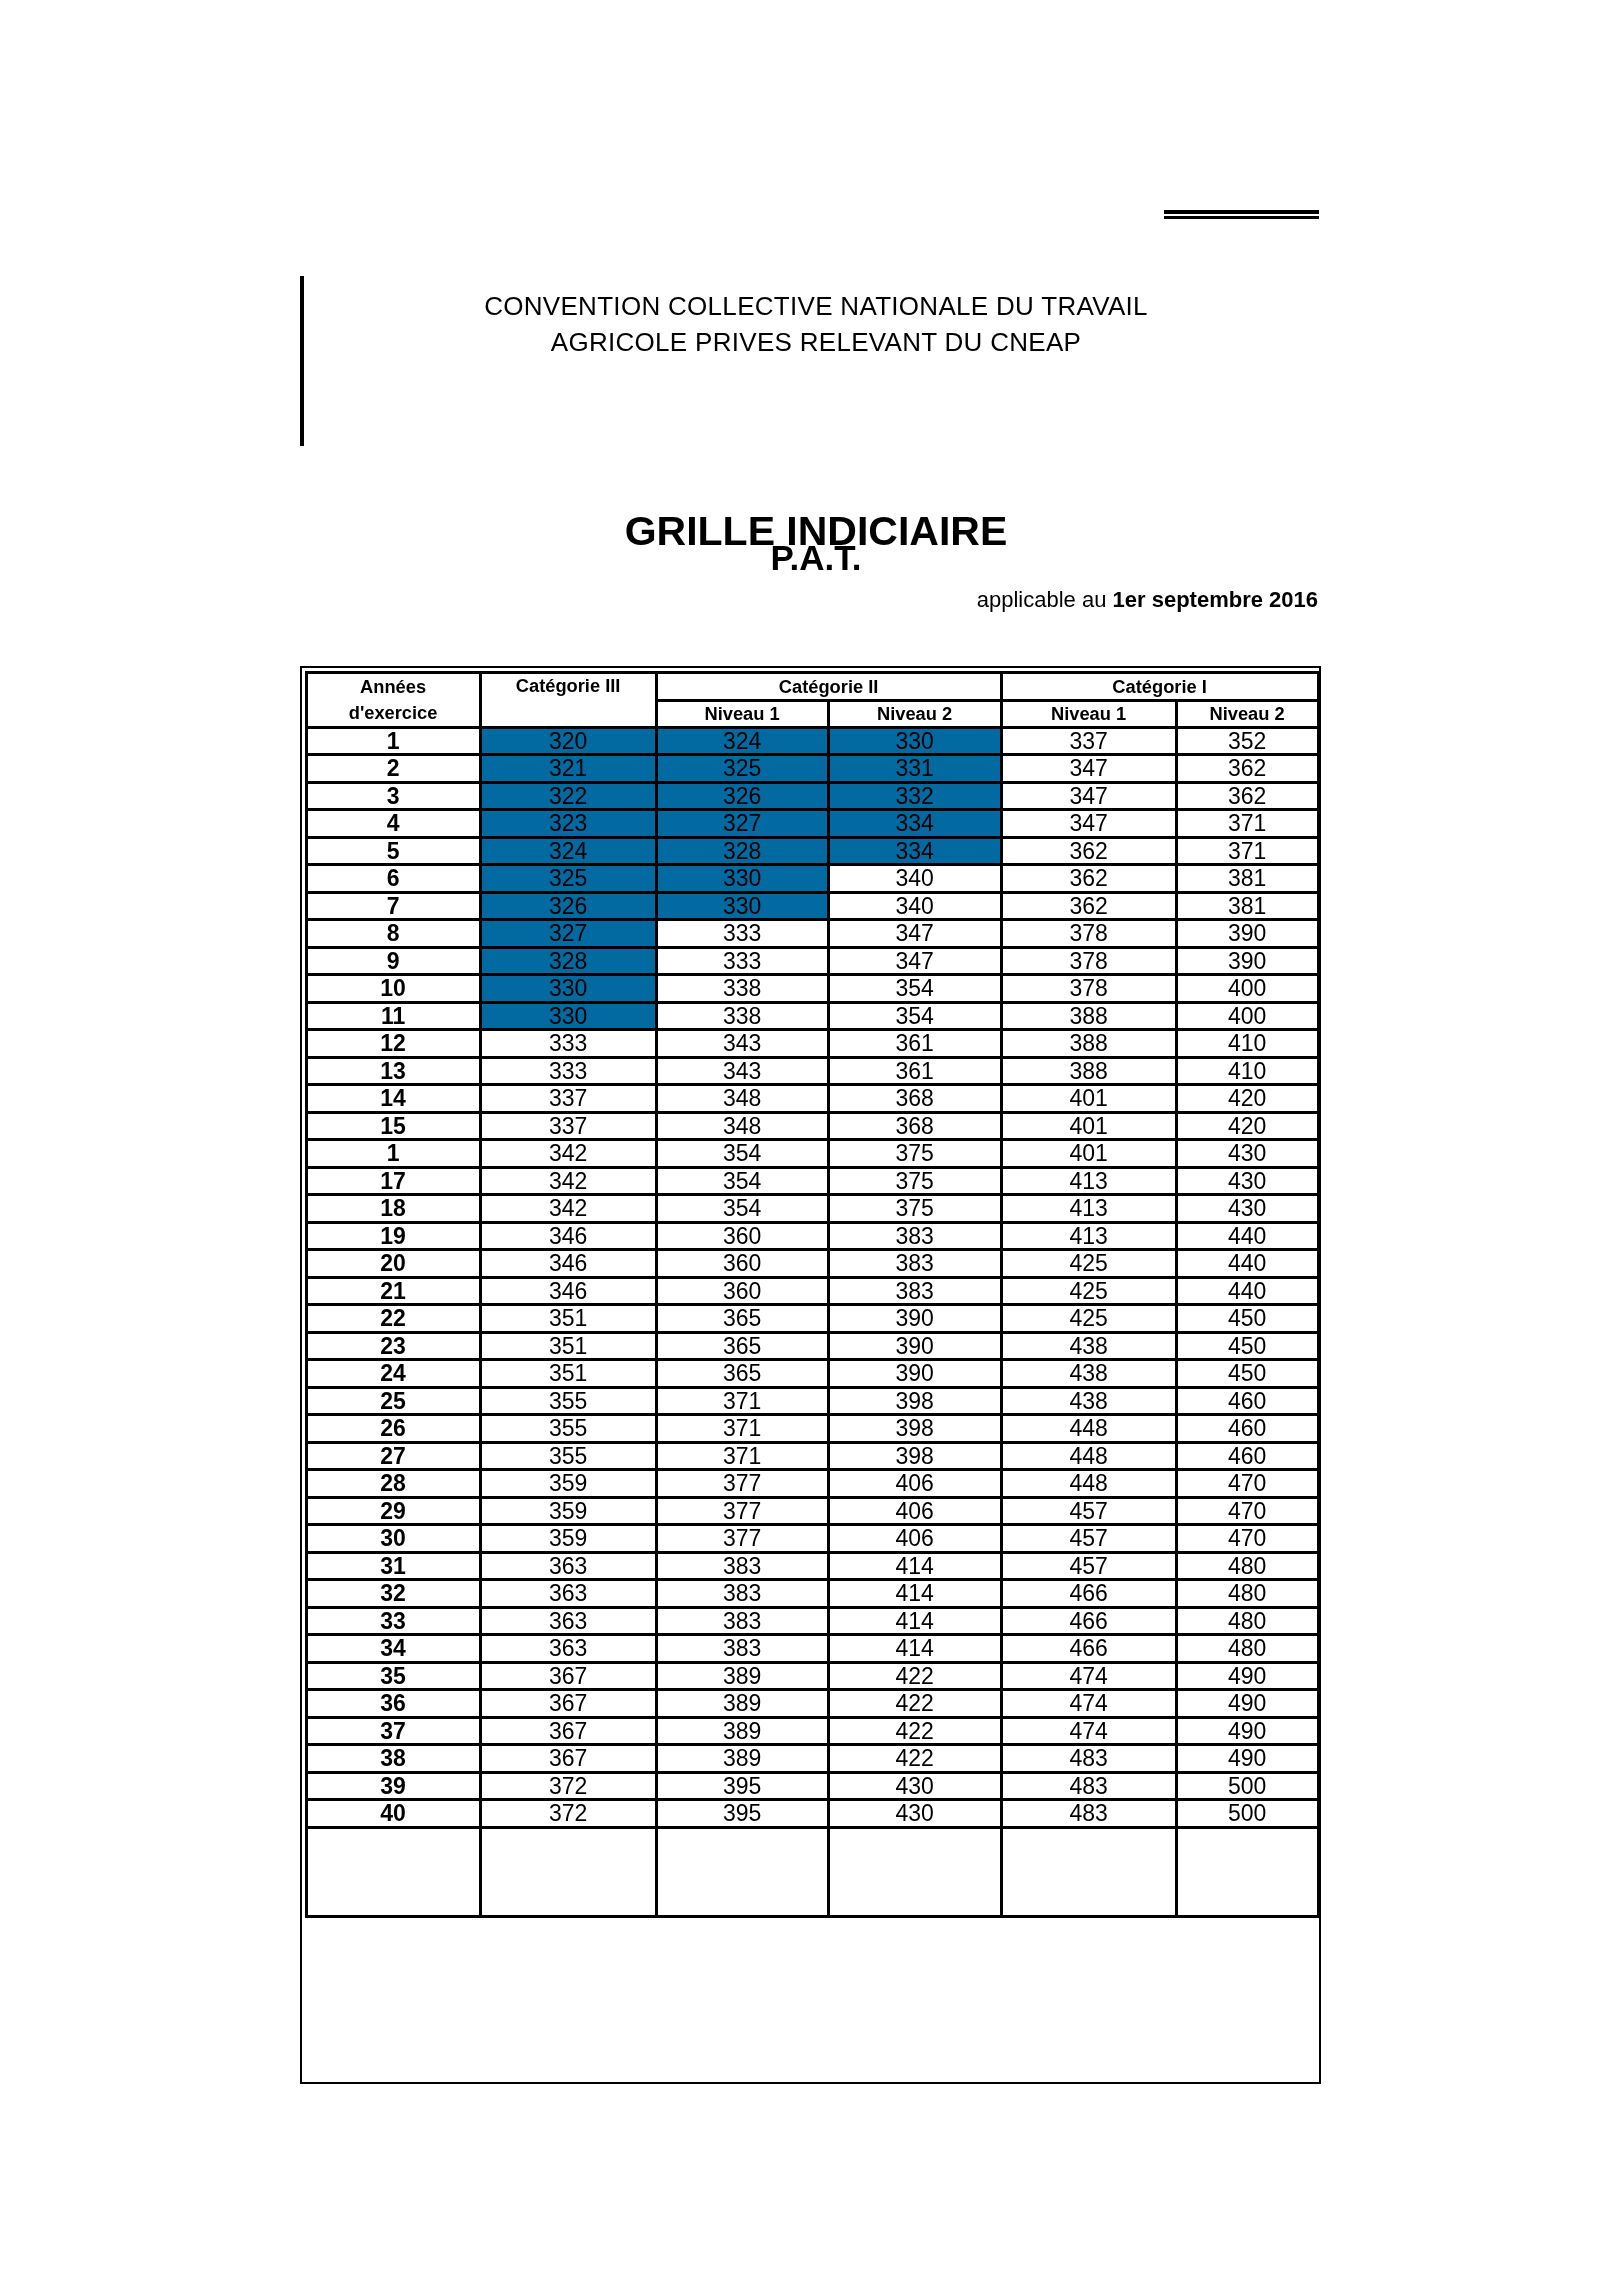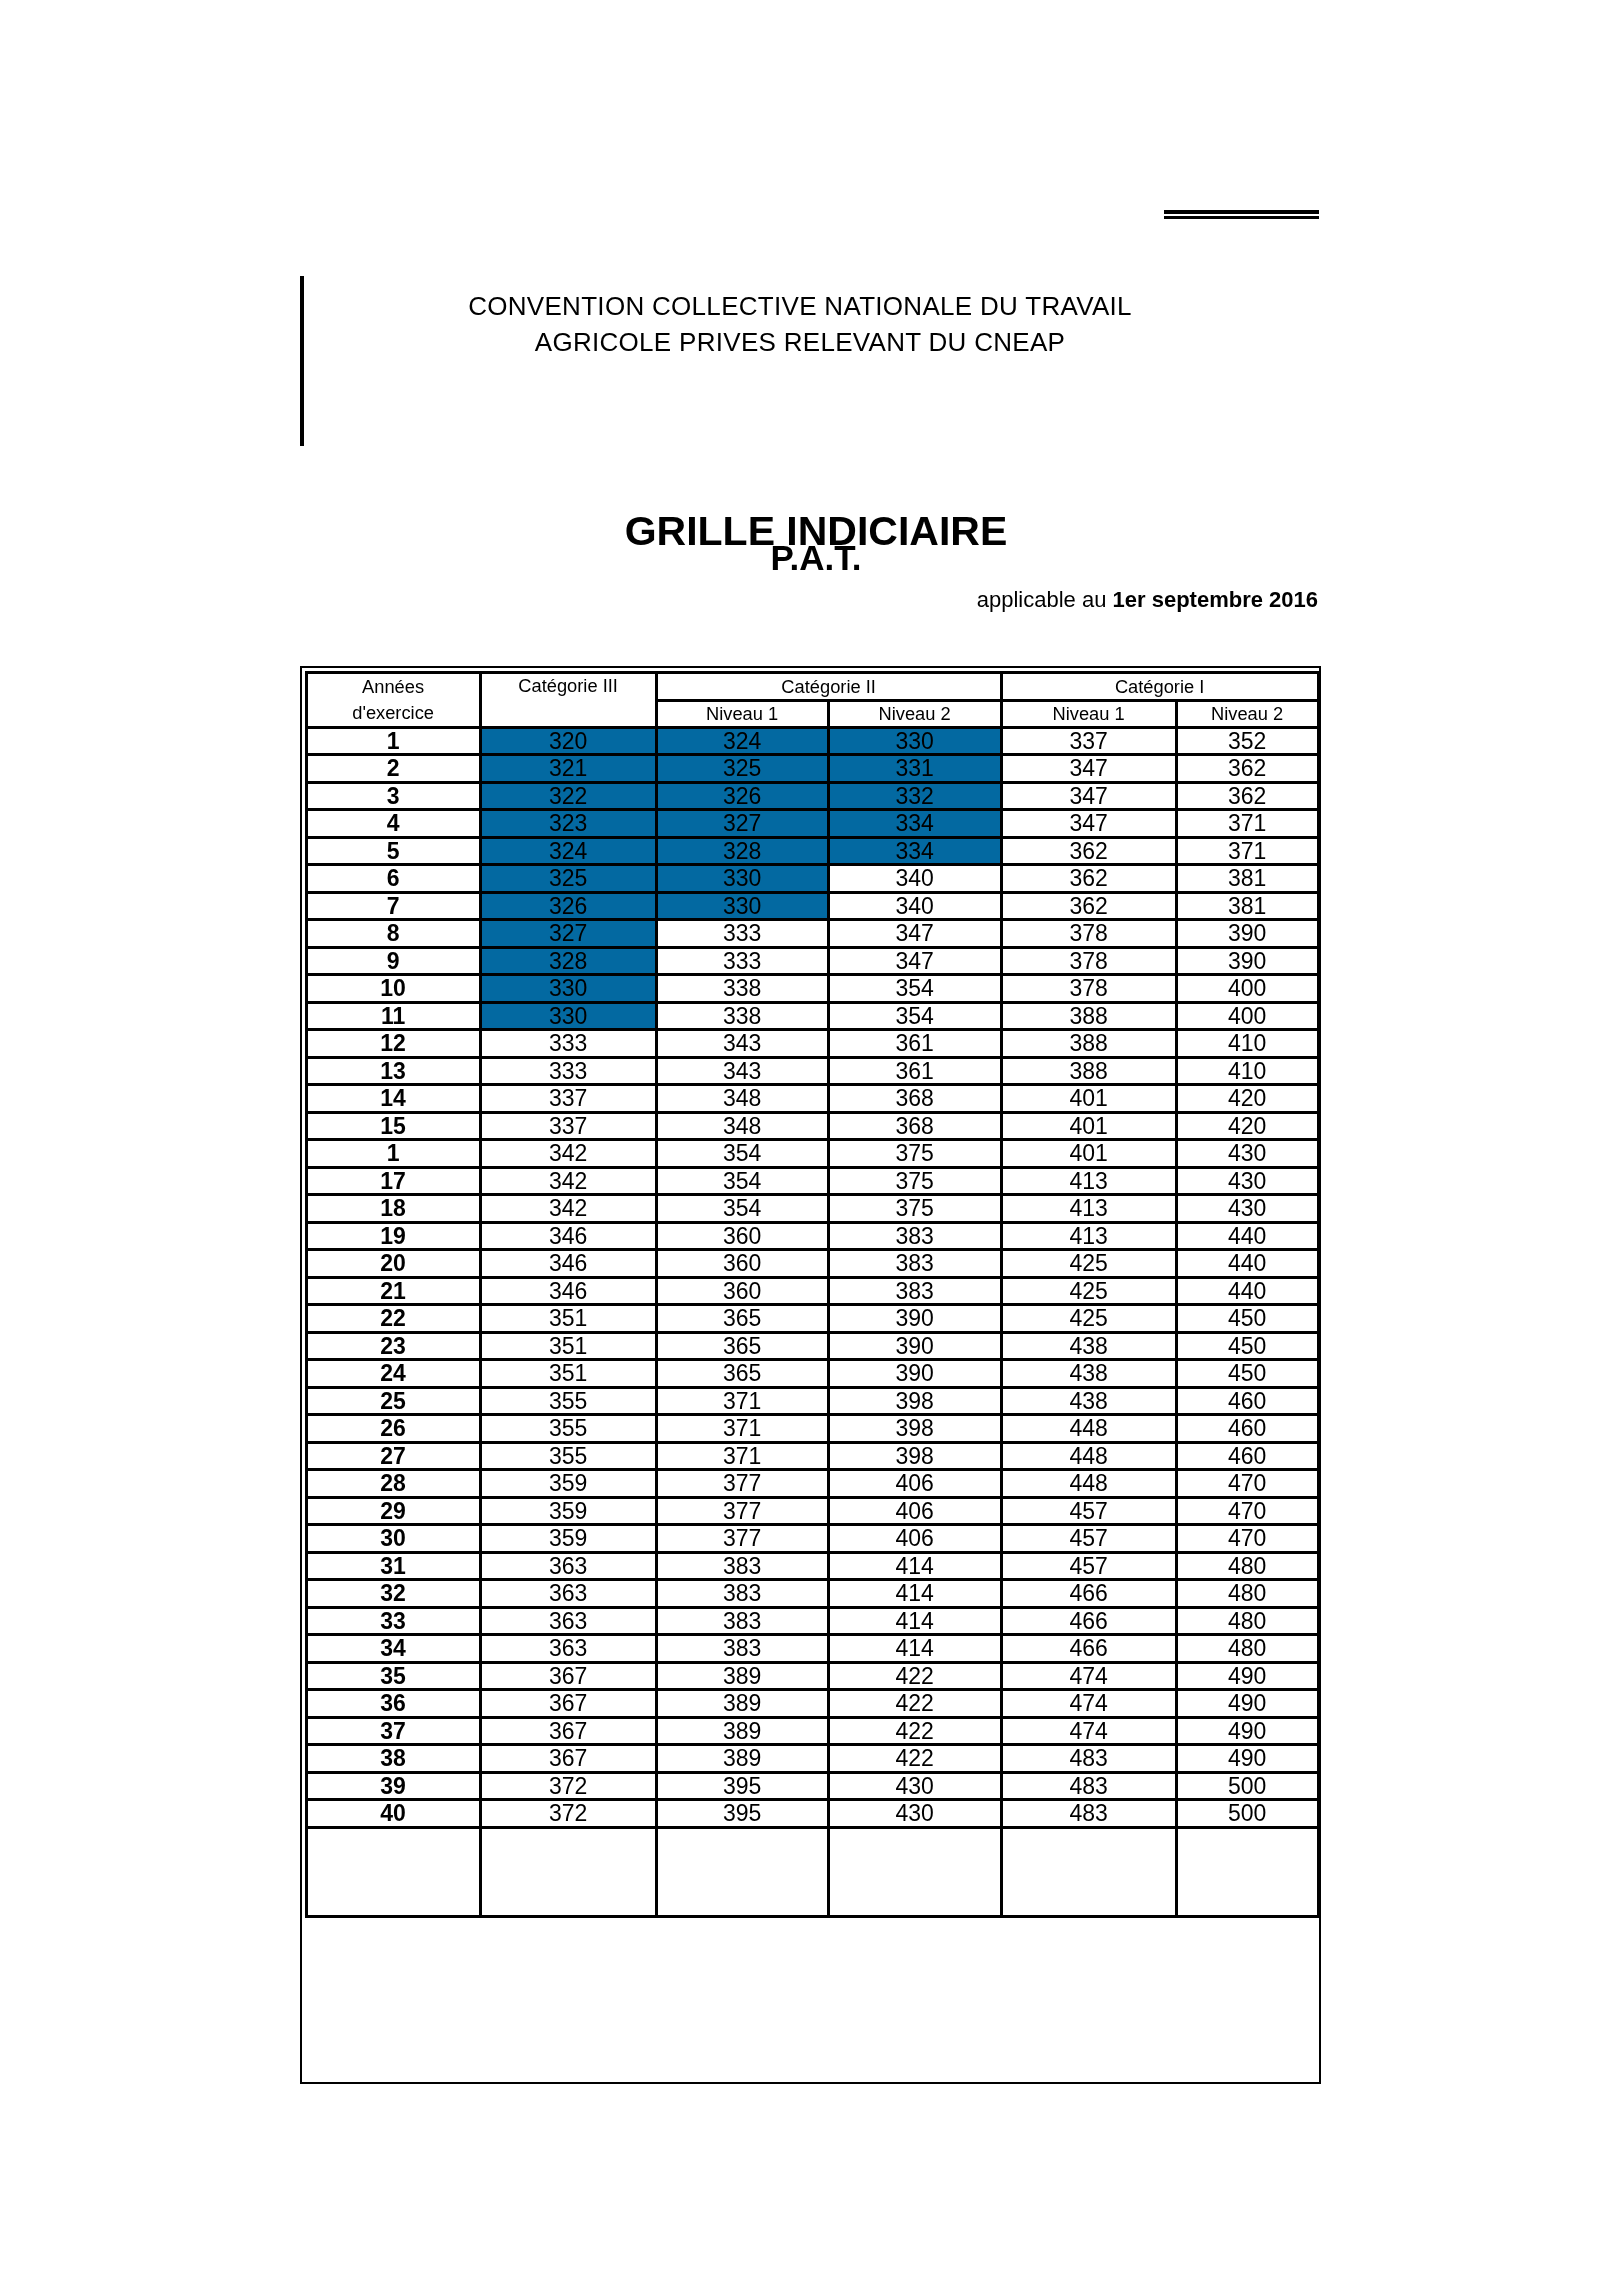--- a/index.html
+++ b/index.html
@@ -2,34 +2,34 @@
 <html style="font-size:14px"><head>
 <meta charset="utf-8">
 <style>
   html, body { margin:0; padding:0; background:#ffffff; }
   body { width:1623px; height:2295px; position:relative; overflow:hidden;
          font-family:"Liberation Sans", sans-serif; color:#000; }
   .dbl-line { position:absolute; left:1164px; width:155px; height:0; }
   .dbl-line.a { top:210px; border-top:4.4px solid #000; }
   .dbl-line.b { top:216px; border-top:3.5px solid #000; }
   .vbar { position:absolute; left:300px; top:276px; width:4.4px; height:170px; background:#000; }
-  .heading { position:absolute; left:298px; width:1004px; top:288px; text-align:center;
+  .heading { position:absolute; left:314px; width:1004px; top:288px; text-align:center;
              font-size:26px; line-height:36px; letter-spacing:0.3px; }
   .heading div { white-space:nowrap; }
   .title { position:absolute; left:314px; width:1004px; text-align:center; font-weight:bold; }
   .title.t1 { top:479px; font-size:41px; line-height:49px;margin-top:28px; }
   .title.t2 { top:533px; font-size:35px; line-height:49px; }
   .applic { position:absolute; left:314px; width:1004px; top:587px; text-align:right; font-size:22px; line-height:26px; }
   .applic b { font-weight:bold; }
 
   .tbl-wrap { position:absolute; left:300px; top:666px; width:1021px; height:1418px;
               border:2.6px double #000; box-sizing:border-box; }
   table.grid { position:absolute; left:2.6px; top:2.6px; width:1011px; border-collapse:collapse; table-layout:fixed; }
   table.grid td, table.grid th { border:3.5px solid #000; text-align:center; padding:0; overflow:hidden; }
-  table.grid th { font-weight:normal; font-size:18.3px; line-height:23px; }
+  table.grid th { font-weight:bold; font-size:18.3px; line-height:23px; }
   table.grid thead tr.h1 th { height:24.5px; }
   table.grid thead tr.h2 th { height:23px; }
   table.grid th.yrs { vertical-align:middle; line-height:26px; }
   table.grid th.c3 { vertical-align:top; }
   table.grid tbody td { height:24.5px; font-size:23px; line-height:24.5px; }
   table.grid tbody td.yr { font-weight:bold; }
   table.grid tbody td.hl { background:#0369a1; }
   table.grid tbody tr.empty td { height:86px; }
 </style>
 </head>

